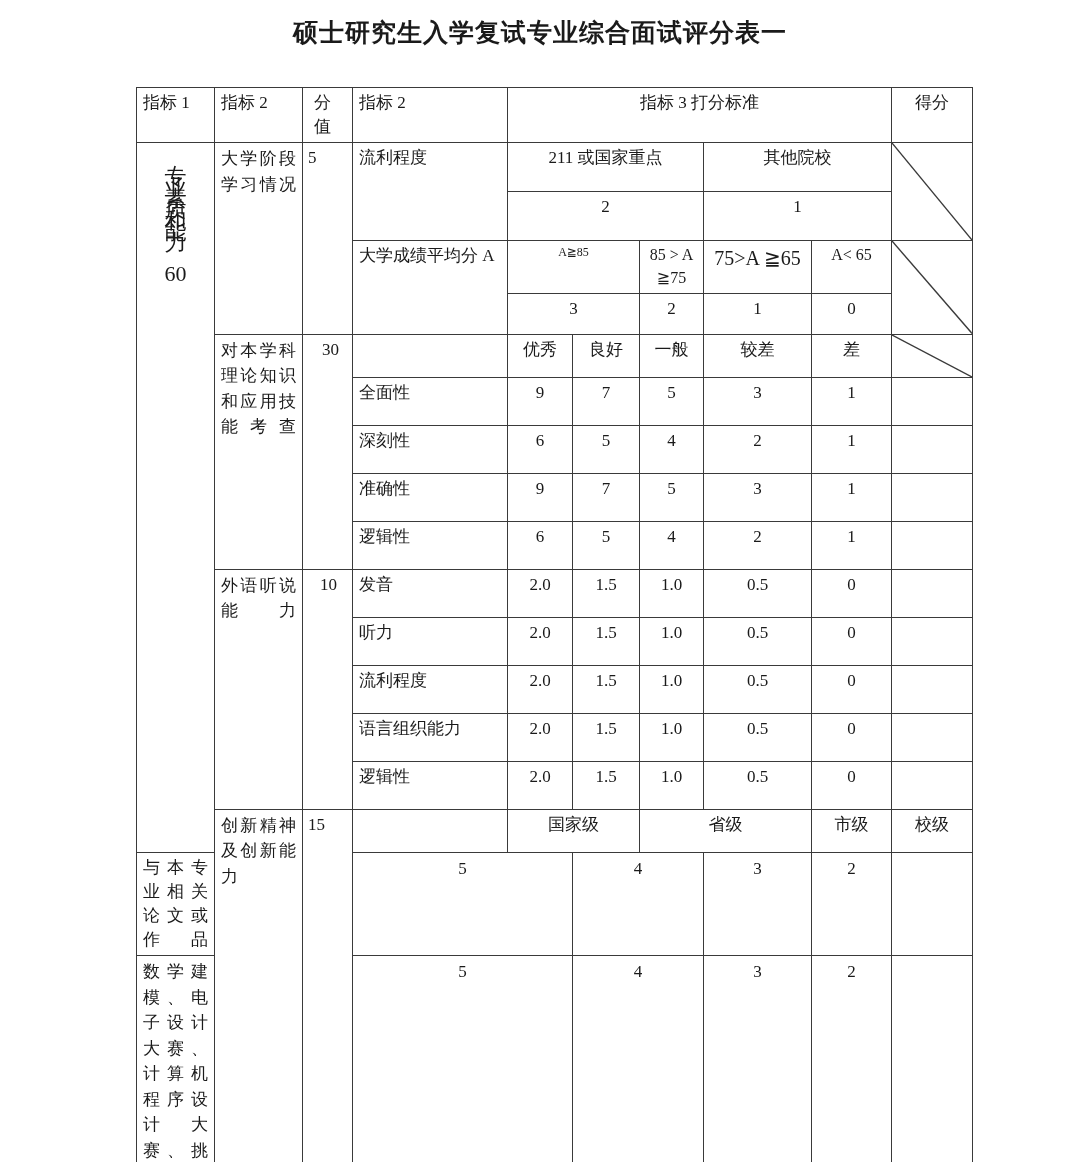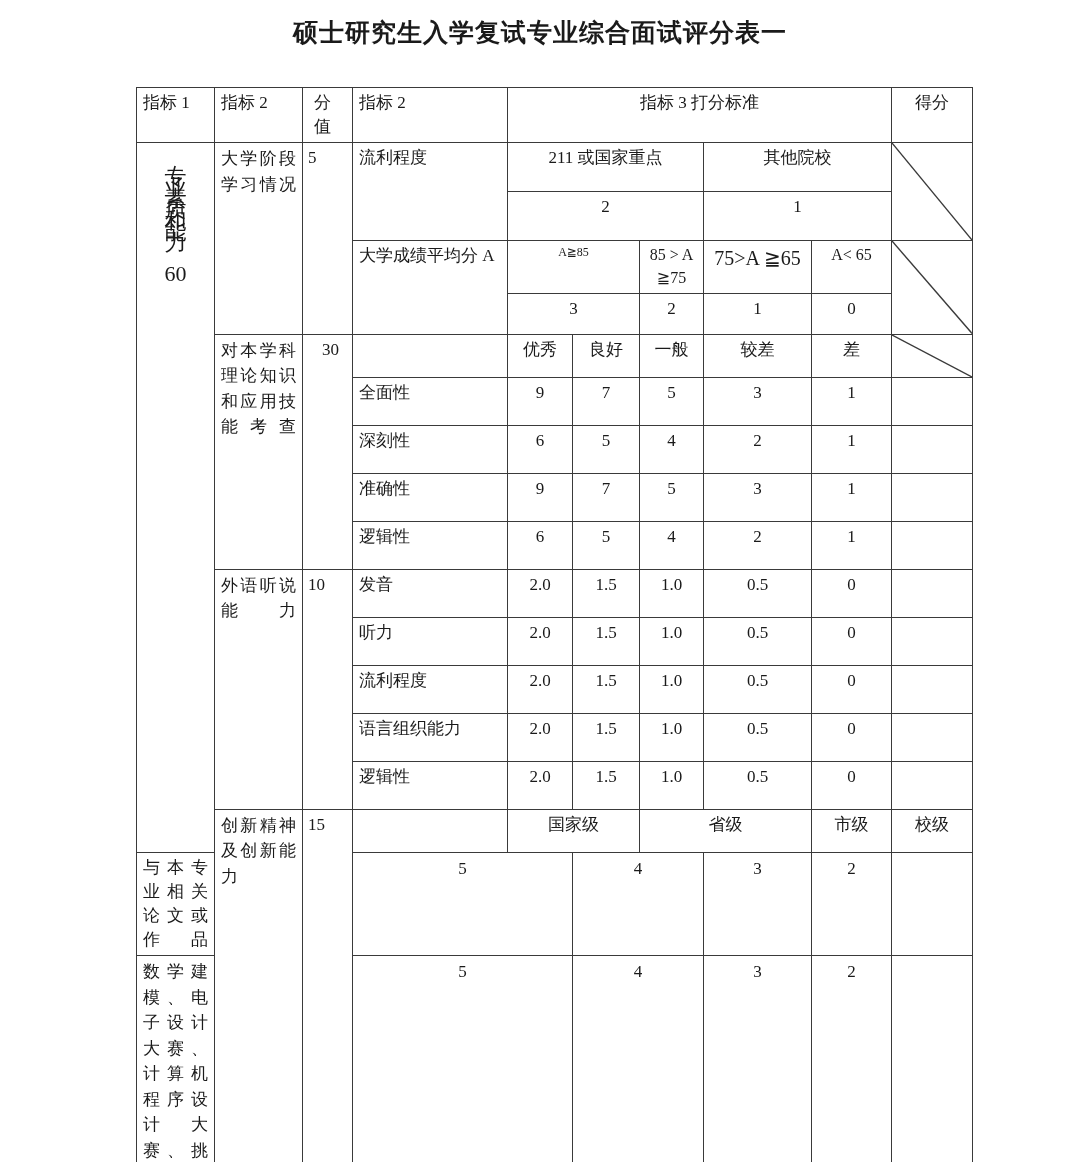--- a/index.html
+++ b/index.html
@@ -231,21 +231,21 @@
       <td class="c">4</td>
       <td class="c">2</td>
       <td class="c">1</td>
       <td></td>
     </tr>
 
     <tr>
       <td rowspan="5" class="cell-pad-lr">
         <div class="just">外语听说能力</div>
       </td>
-      <td rowspan="5" class="topnum" style="padding-left:5px">10</td>
+      <td rowspan="5" class="topnum" style="padding-left:17px">10</td>
       <td style="height:41px" class="vmid">发音</td>
       <td class="c">2.0</td>
       <td class="c">1.5</td>
       <td class="c">1.0</td>
       <td class="c">0.5</td>
       <td class="c">0</td>
       <td></td>
     </tr>
     <tr>
       <td style="height:41px" class="vmid">听力</td>

